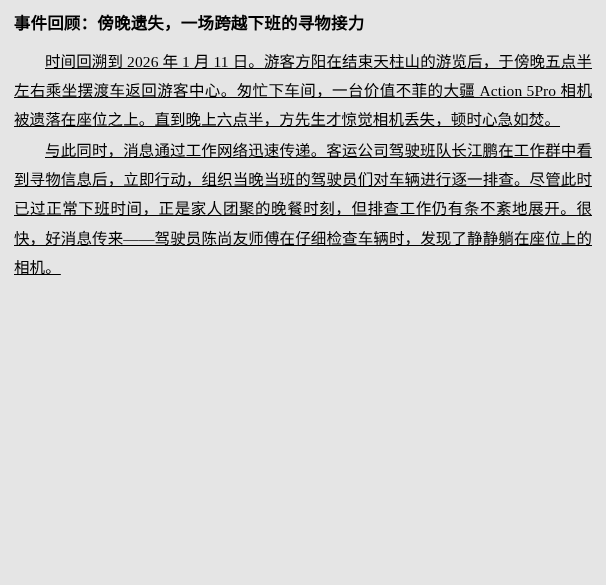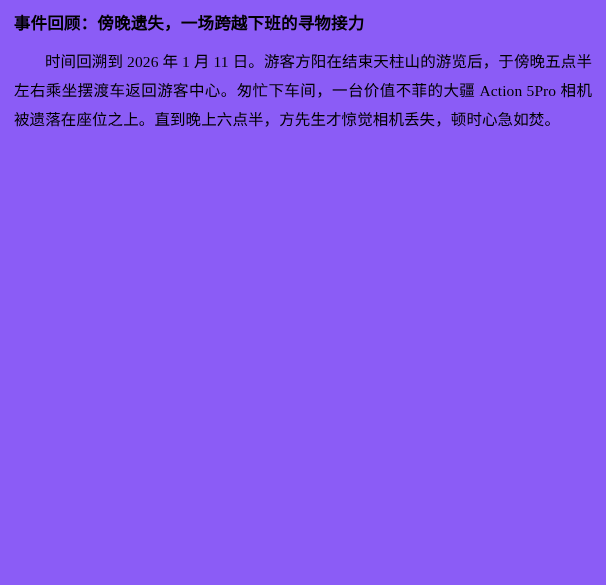--- a/index.html
+++ b/index.html
@@ -12,43 +12,45 @@
     background: #ffffff;
     font-family: "Liberation Serif", "DejaVu Serif", serif;
     color: #000000;
     overflow: hidden;
   }
   .page {
     box-sizing: border-box;
     width: 606px;
     height: 585px;
     padding: 12px 14px 0 14px;
-    background: #8b5cf6;
+    background: #e5e5e5;
   }
   .doc-title {
     font-size: 16.5px;
     font-weight: bold;
     line-height: 1.5;
     margin: 0 0 10px 0;
     letter-spacing: 0.2px;
     white-space: nowrap;
   }
   .doc-body {
     font-size: 15.5px;
     line-height: 1.88;
   }
   .doc-body p {
     margin: 0 0 2px 0;
     text-indent: 2em;
     text-align: justify;
     text-justify: inter-ideograph;
     letter-spacing: 0.1px;
+    text-decoration: underline;
   }
 </style>
 </head>
 <body>
 
 <div class="page">
   <h1 class="doc-title">事件回顾：傍晚遗失，一场跨越下班的寻物接力</h1>
   <div class="doc-body">
     <p>时间回溯到 2026 年 1 月 11 日。游客方阳在结束天柱山的游览后，于傍晚五点半左右乘坐摆渡车返回游客中心。匆忙下车间，一台价值不菲的大疆 Action 5Pro 相机被遗落在座位之上。直到晚上六点半，方先生才惊觉相机丢失，顿时心急如焚。</p>
+    <p>与此同时，消息通过工作网络迅速传递。客运公司驾驶班队长江鹏在工作群中看到寻物信息后，立即行动，组织当晚当班的驾驶员们对车辆进行逐一排查。尽管此时已过正常下班时间，正是家人团聚的晚餐时刻，但排查工作仍有条不紊地展开。很快，好消息传来——驾驶员陈尚友师傅在仔细检查车辆时，发现了静静躺在座位上的相机。</p>
   </div>
 </div>
 
 </body></html>

